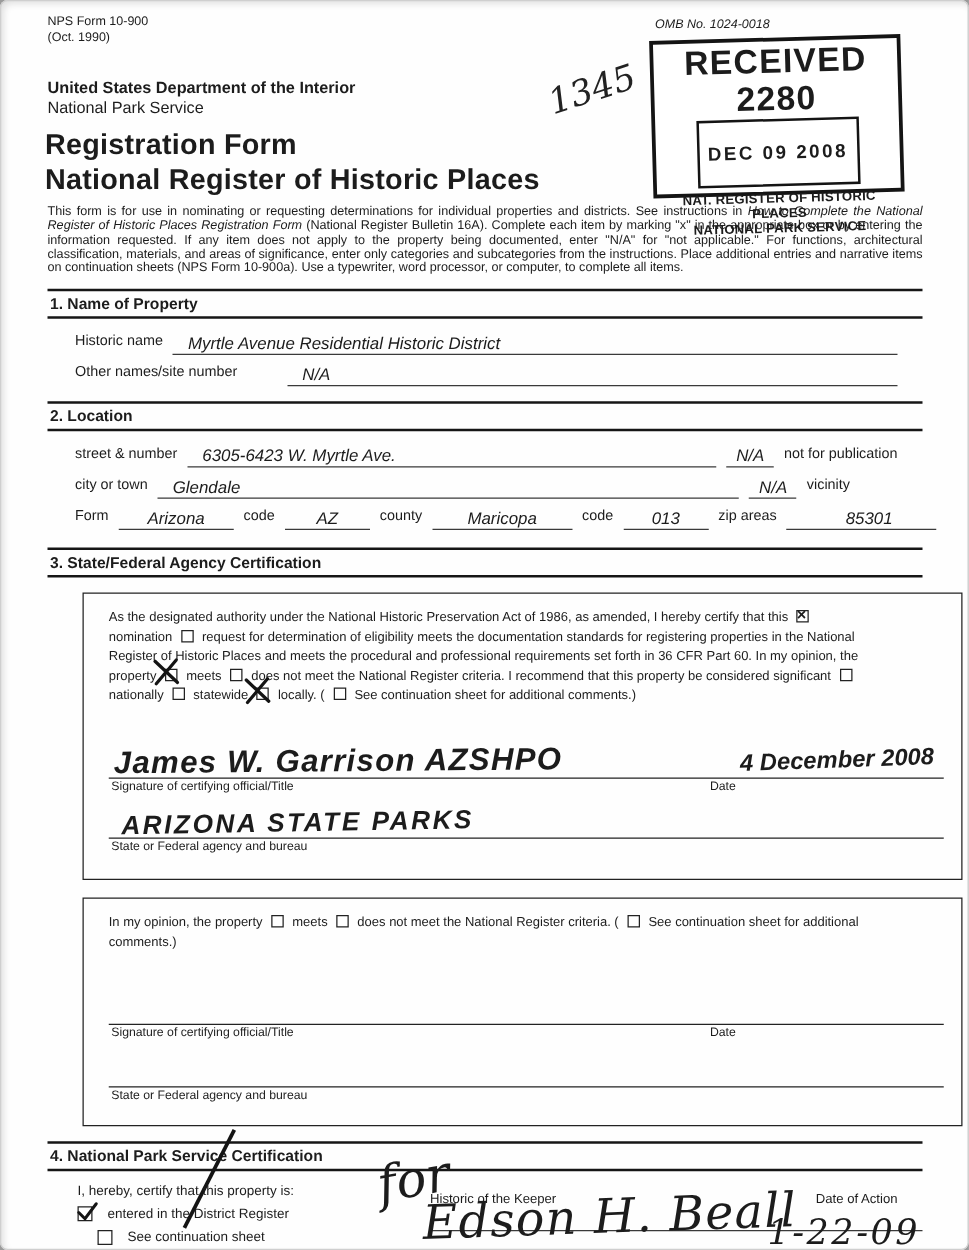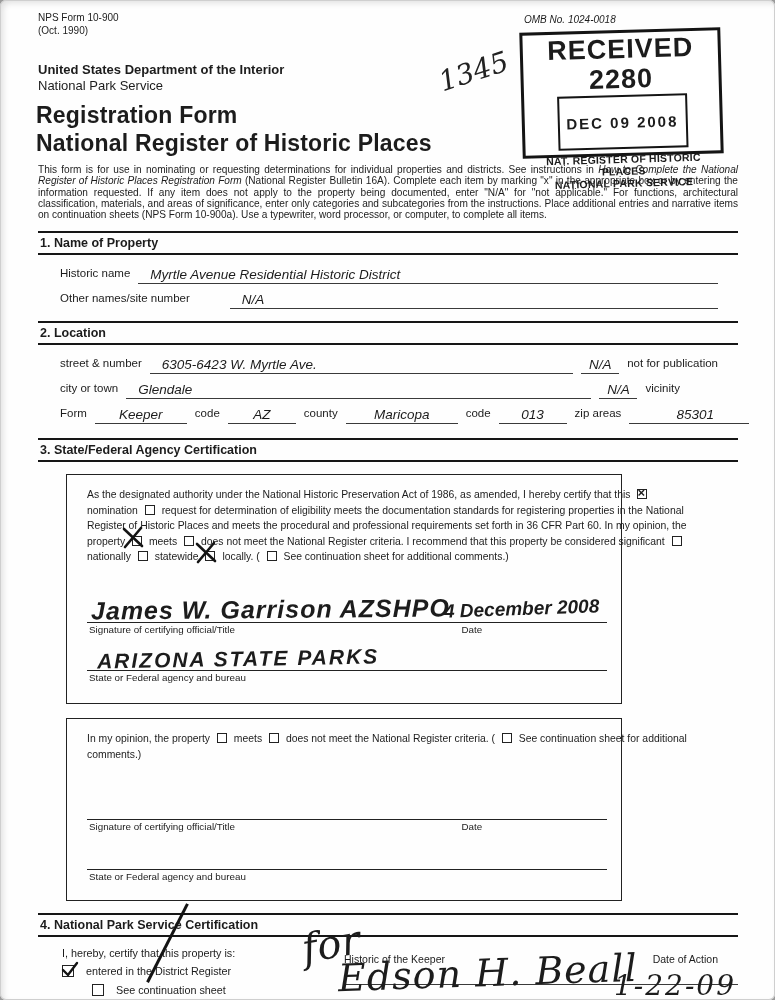--- a/index.html
+++ b/index.html
@@ -44,21 +44,21 @@
   .frow .lab { padding-bottom:3px; white-space:nowrap; }
   .fill {
     border-bottom:1.4px solid #3a3a3a; flex:1; margin-left:8px;
     font-style:italic; font-size:13.5px; padding:0 0 1px 12px; white-space:nowrap;
   }
   .fill.small { flex:0 0 38px; text-align:center; padding:0 0 1px 0; }
   .fill.w60 { flex:0 0 68px; } .fill.w85 { flex:0 0 92px; } .fill.w110 { flex:0 0 112px; } .fill.wzip { flex:0 0 120px; text-align:center; }
   .suffix { padding:0 0 3px 8px; white-space:nowrap; }
 
   
-  .cert-box { border:1.5px solid #222; margin-left:28px; width:556px; padding:12px 14px 12px 20px; }
+  .cert-box { border:1.5px solid #222; margin-left:28px; width:704px; padding:12px 14px 12px 20px; }
   .cert-text { font-size:10.4px; line-height:15.6px; width:600px; }
   .cbx {
     display:inline-block; width:10px; height:10px; border:1.3px solid #222;
     vertical-align:-1px; margin:0 4px; background:#fff; position:relative;
   }
   .cbx.printed-x::before {
     content:"×"; position:absolute; left:-1px; top:-4px; font-size:13px; font-weight:bold; line-height:13px;
   }
   .xwrap { position:relative; display:inline-block; }
   .hwx { position:absolute; left:-7px; top:-9px; pointer-events:none; }
@@ -73,21 +73,21 @@
   }
   .hw-date1 { position:absolute; right:8px; bottom:2px; font-weight:bold; font-style:italic; font-size:19px; white-space:nowrap; transform:rotate(-2deg); }
   .hw-agency { position:absolute; left:10px; bottom:-1px; font-weight:bold; font-style:italic; font-size:21px; letter-spacing:2px; white-space:nowrap; transform:rotate(-1deg); }
   .gap8 { height:8px; } .gap12 { height:12px; } .gap14 { height:14px; }
 
   
   .sec4-body { position:relative; display:flex; margin-top:6px; }
   .s4-left { width:306px; font-size:10.8px; }
   .s4-intro { margin:4px 0 6px 24px; }
   .chk-row { display:flex; align-items:center; margin:0 0 7px 24px; }
-  .chk-row.sub { margin-left:54px; }
+  .chk-row.sub { margin-left:40px; }
   .cbx4 { flex:0 0 12px; width:12px; height:12px; border:1.4px solid #222; margin-right:12px; position:relative; background:#fff; }
   .cbx4 .hwcheck { position:absolute; left:-3px; top:-6px; }
   .s4-right { flex:1; position:relative; }
   .s4-labels { display:flex; justify-content:space-between; font-size:10.5px; margin-top:10px; padding-right:20px; }
   .keep-line { border-bottom:1.3px solid #3a3a3a; }
   .hw-for { position:absolute; left:-42px; top:-22px; font-family:"DejaVu Serif", serif; font-style:italic; font-size:40px; transform:rotate(-10deg); }
   .hw-keeper {
     position:absolute; left:-6px; top:8px; font-family:"DejaVu Serif", serif; font-style:italic;
     font-size:38px; white-space:nowrap; transform:rotate(-2deg); letter-spacing:1px;
   }
@@ -156,21 +156,21 @@
     <div class="gap8"></div>
     <div class="frow" style="margin:0 20px 0 22px;">
       <span class="lab">city or town</span>
       <span class="fill"><span>Glendale</span></span>
       <span class="fill small"><span>N/A</span></span>
       <span class="suffix" style="padding-right:38px;">vicinity</span>
     </div>
     <div class="gap8"></div>
     <div class="frow" style="margin:0 20px 0 22px;">
       <span class="lab">Form</span>
-      <span class="fill w85" style="text-align:center;padding-left:0;"><span>Keeper</span></span>
+      <span class="fill w85" style="text-align:center;padding-left:0;"><span>Arizona</span></span>
       <span class="suffix">code</span>
       <span class="fill w60" style="text-align:center;padding-left:0;"><span>AZ</span></span>
       <span class="suffix">county</span>
       <span class="fill w110" style="text-align:center;padding-left:0;"><span>Maricopa</span></span>
       <span class="suffix">code</span>
       <span class="fill w60" style="text-align:center;padding-left:0;font-style:italic;"><span>013</span></span>
       <span class="suffix">zip areas</span>
       <span class="fill wzip"><span>85301</span></span>
     </div>
     <div class="gap14"></div>

